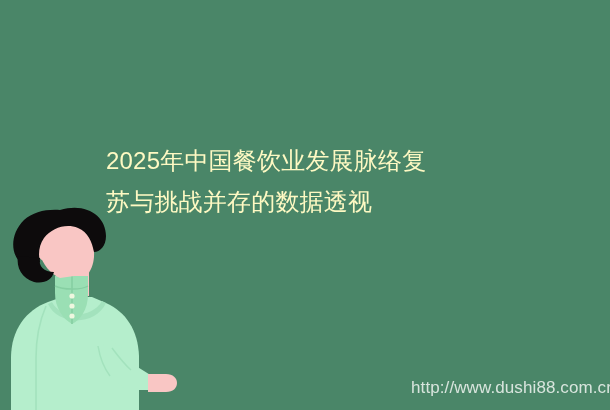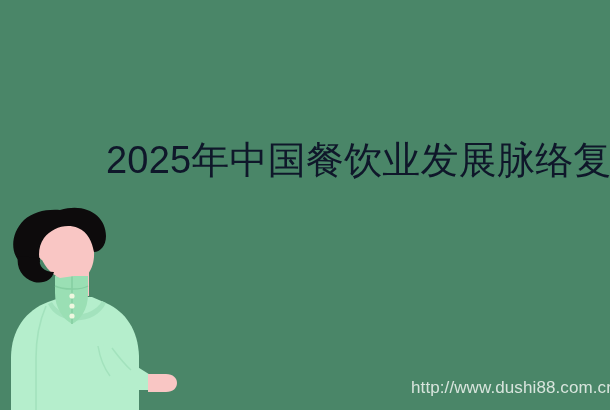--- a/index.html
+++ b/index.html
@@ -25,22 +25,22 @@
 
   
   #title-block {
     position: absolute;
     left: 106px;
     top: 140px;
     width: 452px;
   }
 
   #title-block .title-line {
-    color: #0f172a;
-    font-size: 38px;
+    color: #fef9c3;
+    font-size: 24px;
     line-height: 41px;
     letter-spacing: 0.2px;
     white-space: nowrap;
     font-weight: 400;
   }
 
   
   #watermark {
     position: absolute;
     left: 411px;
@@ -159,17 +159,18 @@
                  C 16 70, 22 80, 34 84
                  C 44 86, 52 82, 54 74
                  C 44 74, 38 68, 40 60 Z" fill="#0d0b0c"></path>
       </g>
 
     </svg>
   </div>
 
   <div id="title-block">
     <div class="title-line">2025年中国餐饮业发展脉络复</div>
+    <div class="title-line">苏与挑战并存的数据透视</div>
   </div>
 
   <div id="watermark">http://www.dushi88.com.cn</div>
 
 </div>
 
 </body></html>

